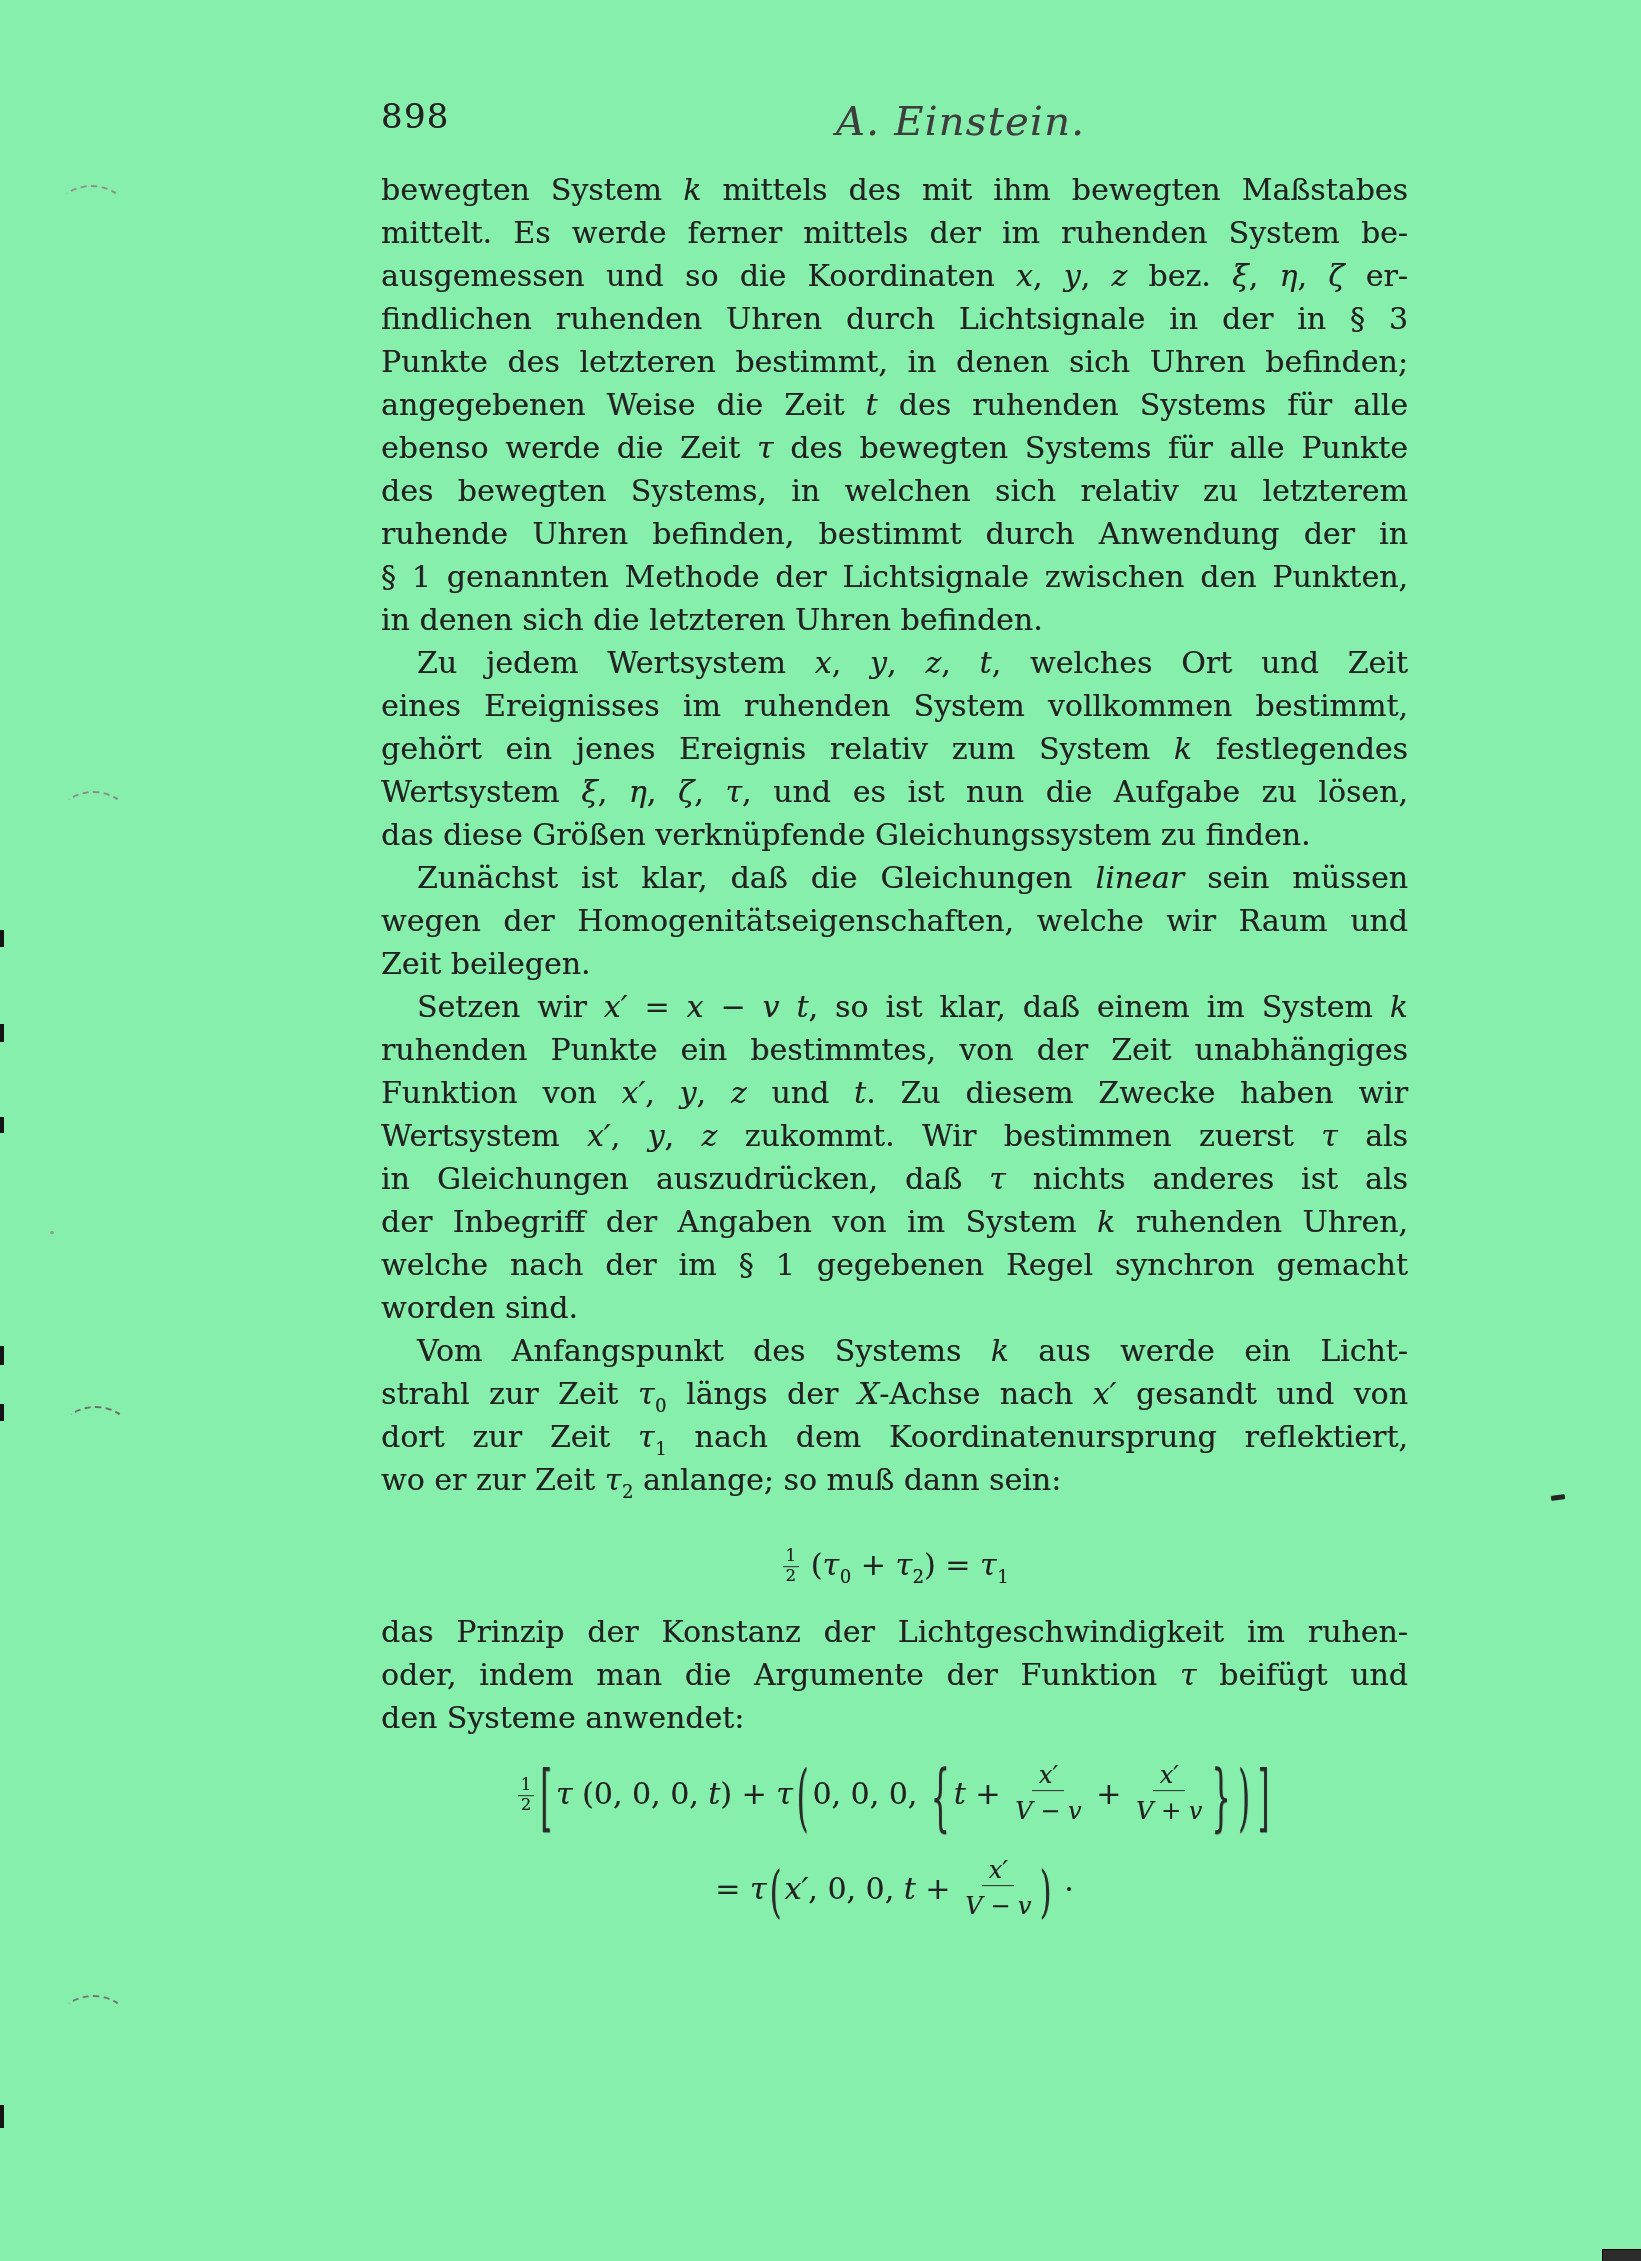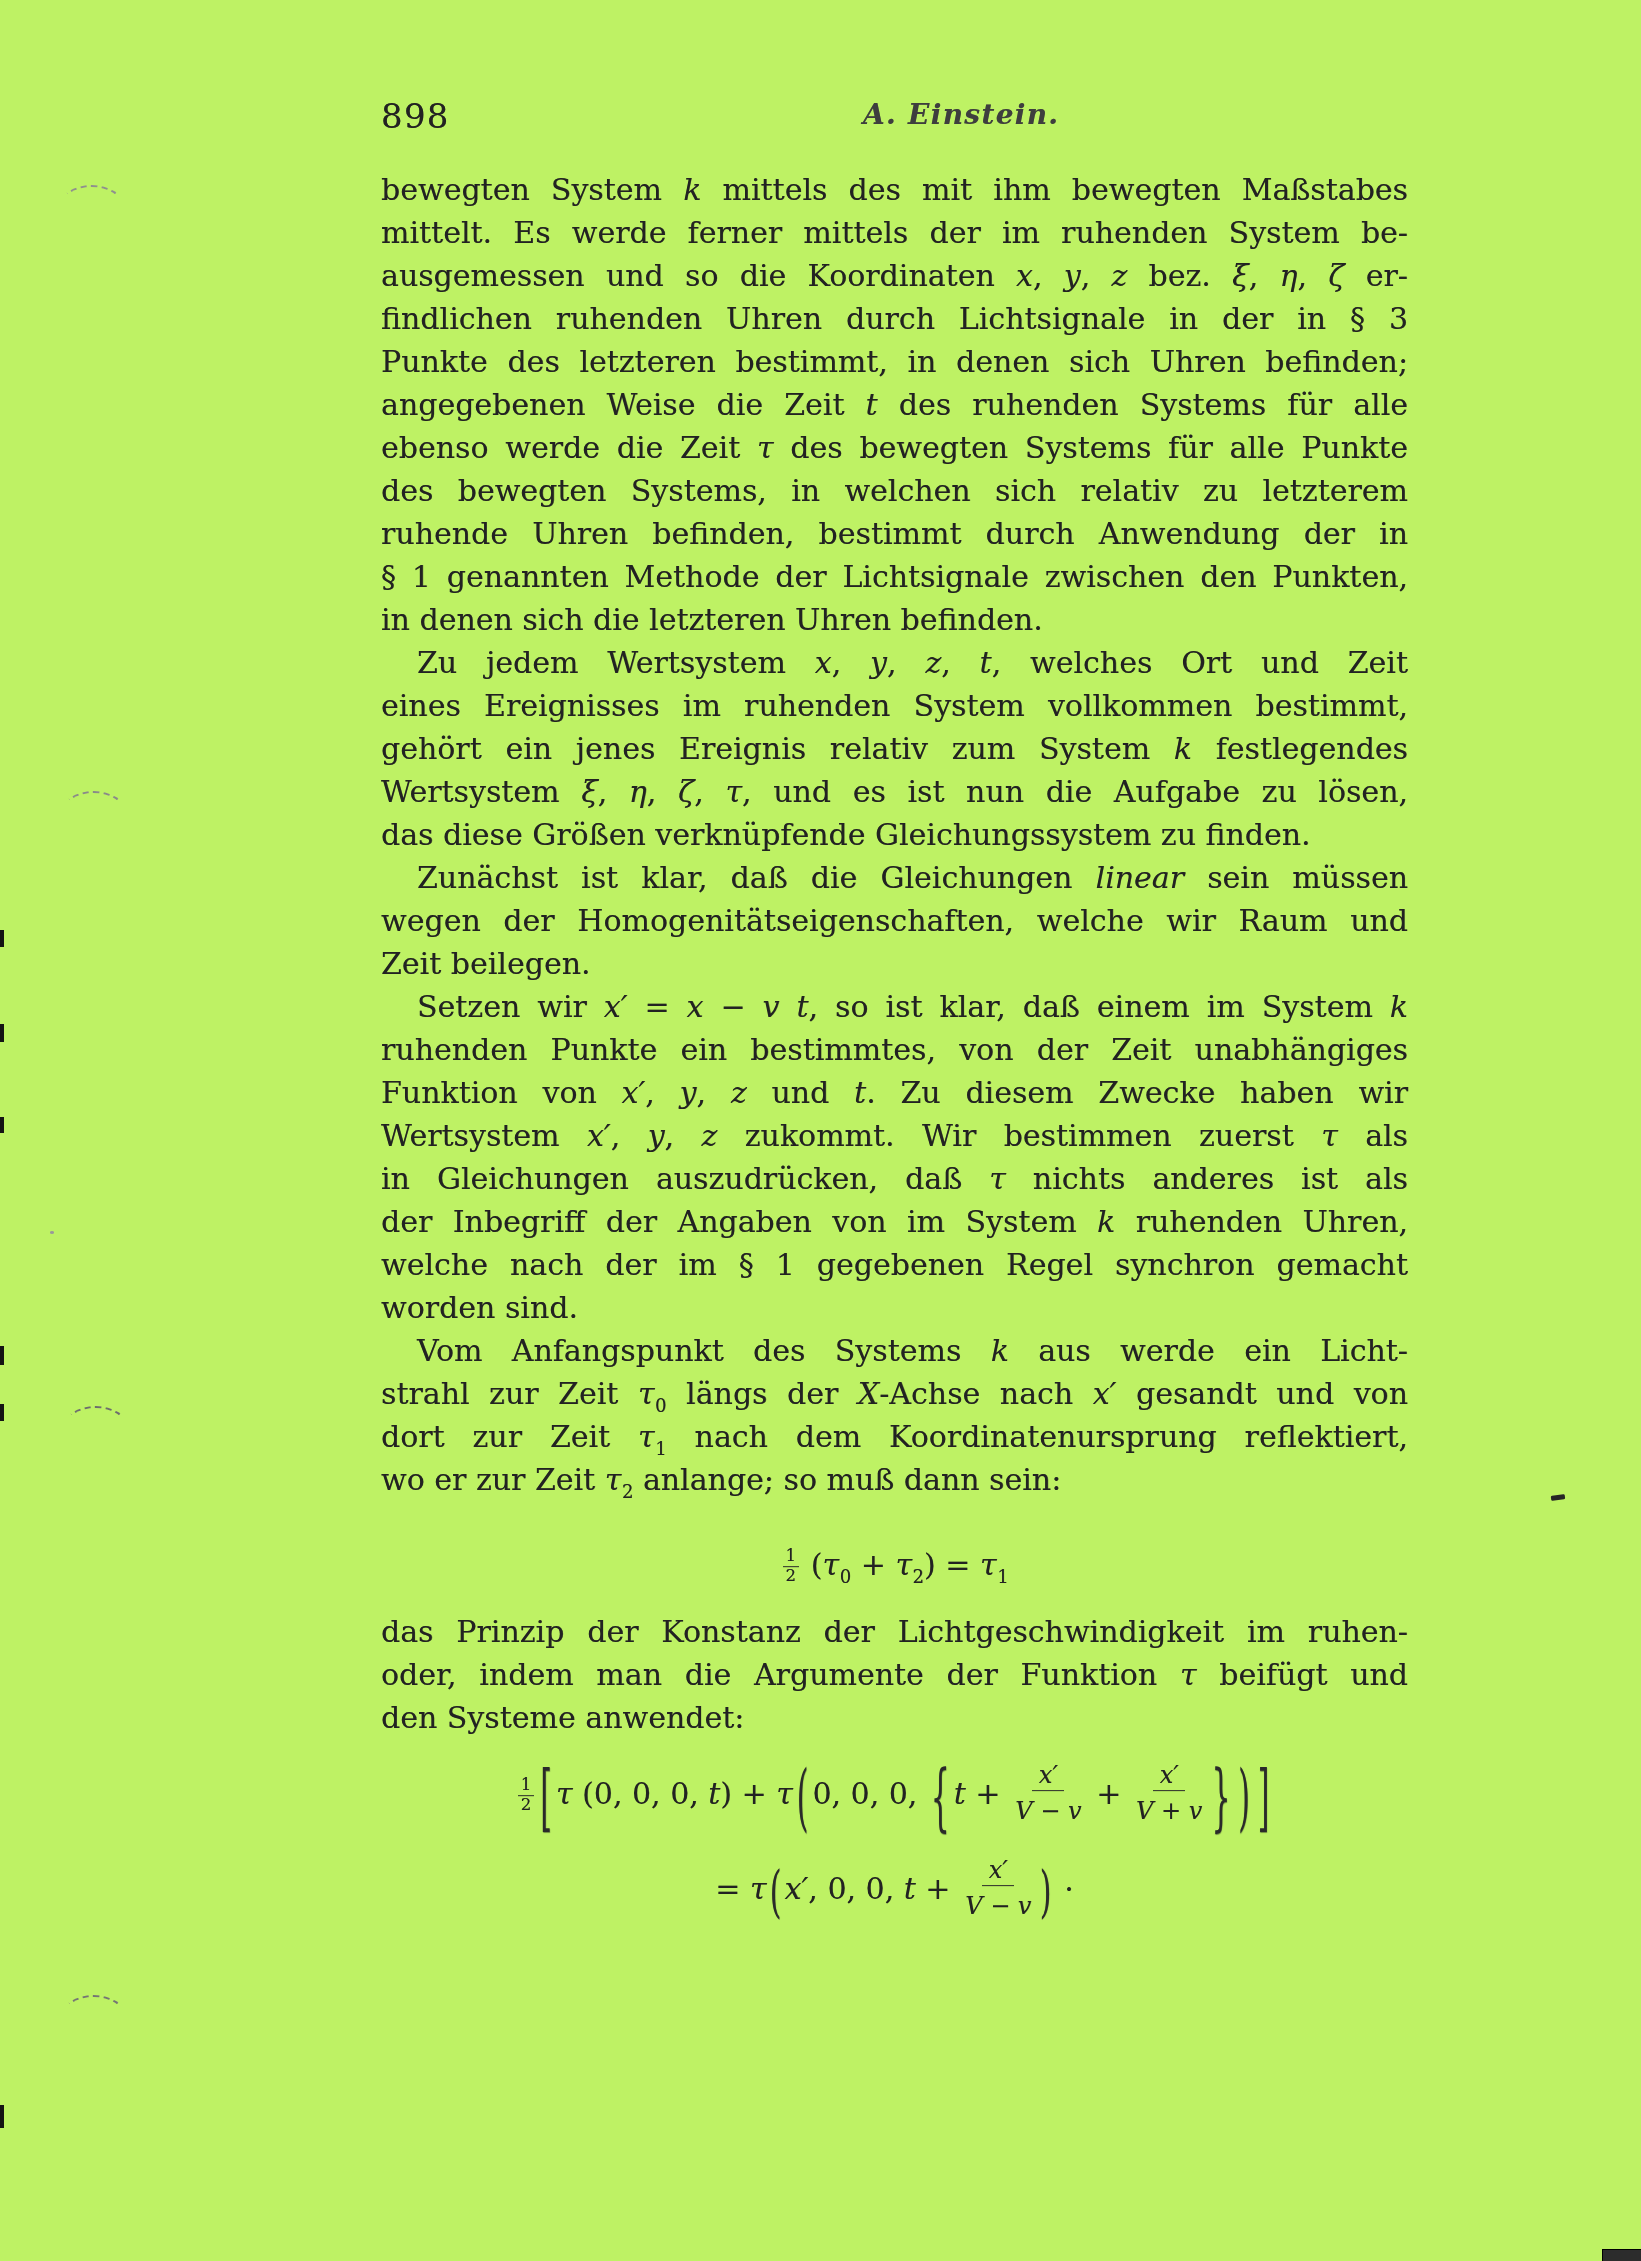--- a/index.html
+++ b/index.html
@@ -2,34 +2,33 @@
 <html style="font-size:10.3px"><head>
 <meta charset="utf-8">
 <style>
   html,body{margin:0;padding:0;}
   body{
     width:1642px;height:2261px;position:relative;overflow:hidden;
     background:#ffffff;
     font-family:"DejaVu Serif","Liberation Serif",serif;
     color:#1f1f1f;
   }
-  .page{position:absolute;inset:0;background:#bef264;}
+  .page{position:absolute;inset:0;background:#86efac;}
 
   
   .pgnum{
     position:absolute;left:381px;top:96px;
     font-size:34px;letter-spacing:1.3px;color:#222;
     text-shadow:0 0 0.6px rgba(20,20,20,.55);
   }
   .runhead{
-    position:absolute;left:863px;top:98px;
-    font-size:28px;font-style:italic;color:#3e3e3e;
+    position:absolute;left:836px;top:98px;
+    font-size:40px;font-style:italic;color:#3e3e3e;
     letter-spacing:1.3px;
     text-shadow:0 0 0.6px rgba(40,40,40,.4);
-    font-weight:bold;
   }
 
   
   #textcol{
     position:absolute;left:381px;top:168px;width:1027px;
     font-size:30px;color:#222;
     text-shadow:0.3px 0.3px 0.5px rgba(25,25,25,.45);
   }
   .line{
     line-height:43px;height:43px;

